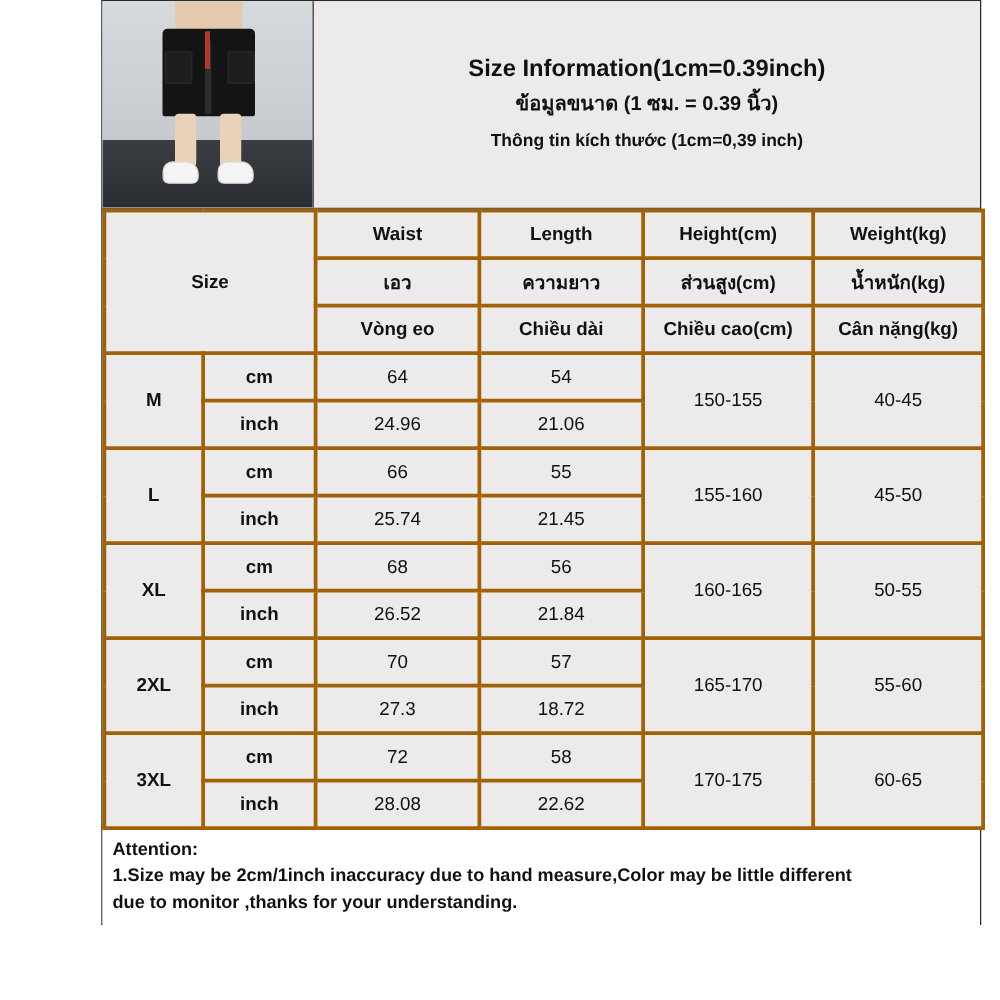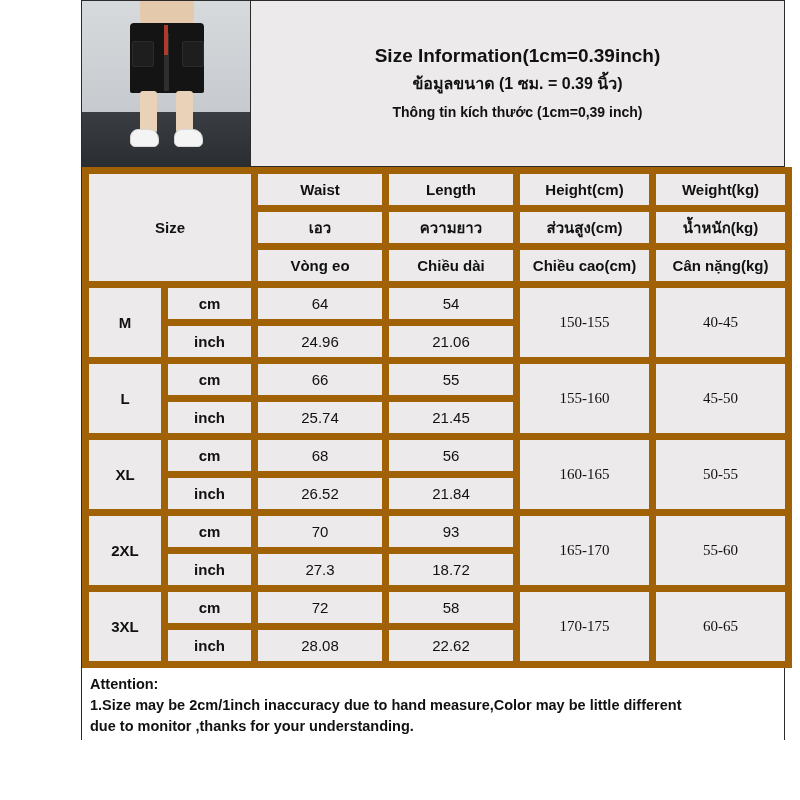--- a/index.html
+++ b/index.html
@@ -150,21 +150,21 @@
   .title-line.l3 { font-size: 14px; }
 
   
   table.size-table {
     border-collapse: collapse;
     table-layout: fixed;
     width: 100%;
     flex: 1 1 auto;
   }
   table.size-table td {
-    border: 7px solid #a16207;
+    border: 3px solid #a16207;
     text-align: center;
     vertical-align: middle;
     font-size: 15px;
     color: #111;
     background: #eceaea;
     padding: 0;
   }
   td.head {
     font-weight: bold;
     font-size: 15px;
@@ -180,21 +180,20 @@
   }
   td.unit {
     font-weight: bold;
     font-size: 14px;
   }
   td.val {
     font-size: 16px;
   }
   td.span-val {
     font-size: 15px;
-    font-family: Liberation Serif, serif;
   }
   .col-size  { width: 79px; }
   .col-unit  { width: 90px; }
   .col-waist { width: 131px; }
   .col-len   { width: 131px; }
   .col-hgt   { width: 136px; }
   .col-wgt   { width: 136px; }
 
   .row-h { height: 38px; }
 
@@ -310,21 +309,21 @@
         <tr class="row-h">
           <td class="unit">inch</td>
           <td class="val">26.52</td>
           <td class="val">21.84</td>
         </tr>
 
         <tr class="row-h">
           <td class="size-label" rowspan="2">2XL</td>
           <td class="unit">cm</td>
           <td class="val">70</td>
-          <td class="val">93</td>
+          <td class="val">57</td>
           <td class="span-val" rowspan="2">165-170</td>
           <td class="span-val" rowspan="2">55-60</td>
         </tr>
         <tr class="row-h">
           <td class="unit">inch</td>
           <td class="val">27.3</td>
           <td class="val">18.72</td>
         </tr>
 
         <tr class="row-h">

